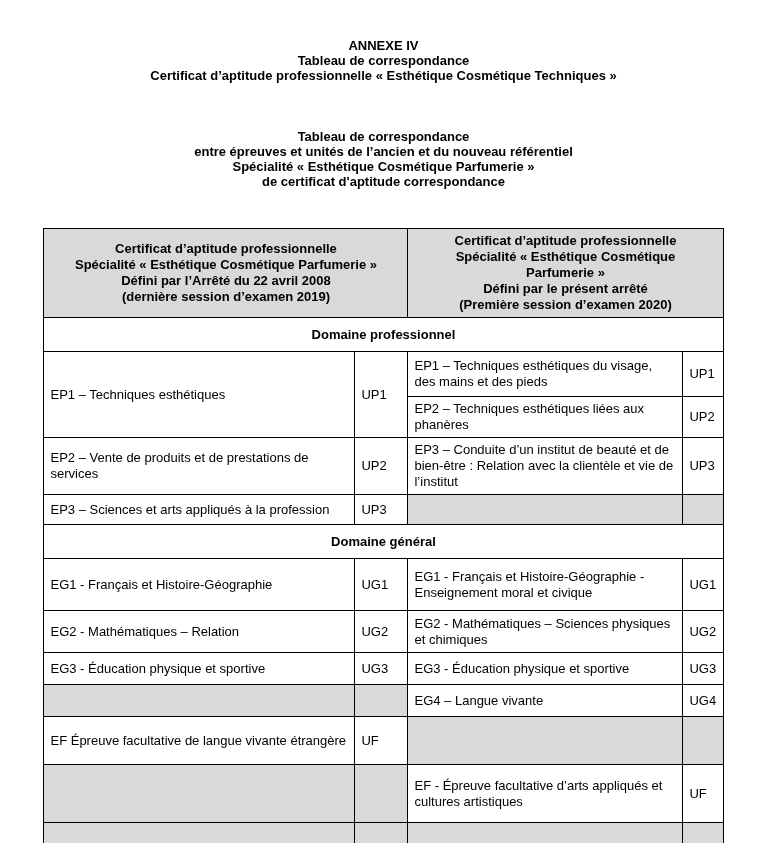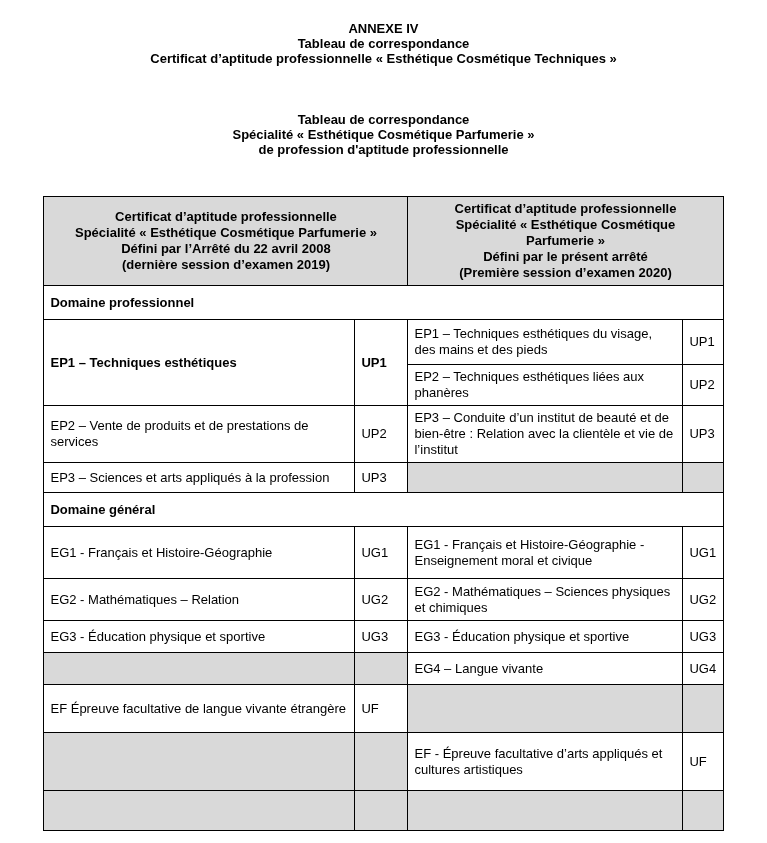--- a/index.html
+++ b/index.html
@@ -6,21 +6,21 @@
   html, body { background: #ffffff; }
   body {
     width: 767px; height: 843px; overflow: hidden;
     font-family: "Liberation Sans", "DejaVu Sans", sans-serif;
     color: #000;
   }
   .page {
     position: relative;
     width: 767px; height: 843px;
     background: #fff;
-    padding-top: 21px;
+    padding-top: 38px;
     overflow: hidden;
   }
   .title-block {
     text-align: center;
     font-weight: bold;
     font-size: 13px;
     line-height: 15px;
   }
   .title-block-2 { margin-top: 46px; }
 
@@ -41,25 +41,25 @@
   td.th {
     background: #d9d9d9;
     font-weight: bold;
     text-align: center;
     white-space: pre-line;
     line-height: 15px;
     padding: 4px 4px;
   }
   td.section {
     font-weight: bold;
-    text-align: left;
+    text-align: center;
   }
   td.unit { text-align: left; padding: 4px 2px; }
   td.gray { background: #d9d9d9; }
-  td.top  { vertical-align: top; padding-top: 6px; font-weight: bold; }
+  td.top  { vertical-align: top; padding-top: 6px; }
 
   col.c-old-label { width: 311px; }
   col.c-old-unit  { width: 53px;  }
   col.c-new-label { width: 275px; }
   col.c-new-unit  { width: 40px;  }
 
   tr.h84 { height: 84px; margin-left: 13px; }
   tr.h54 { height: 54px; }
   tr.h58 { height: 58px; }
   tr.h52 { height: 52px; margin-left: 8px; }
@@ -78,22 +78,23 @@
 <div class="page">
 
   <div class="title-block">
     <div>ANNEXE IV</div>
     <div>Tableau de correspondance</div>
     <div>Certificat d’aptitude professionnelle « Esthétique Cosmétique Techniques »</div>
   </div>
 
   <div class="title-block title-block-2">
     <div>Tableau de correspondance</div>
+    <div>entre épreuves et unités de l’ancien et du nouveau référentiel</div>
     <div>Spécialité « Esthétique Cosmétique Parfumerie »</div>
-    <div>de profession d'aptitude professionnelle</div>
+    <div>de certificat d'aptitude correspondance</div>
   </div>
 
   <table class="corr">
     <colgroup>
       <col class="c-old-label">
       <col class="c-old-unit">
       <col class="c-new-label">
       <col class="c-new-unit">
     </colgroup>
     <tbody>

